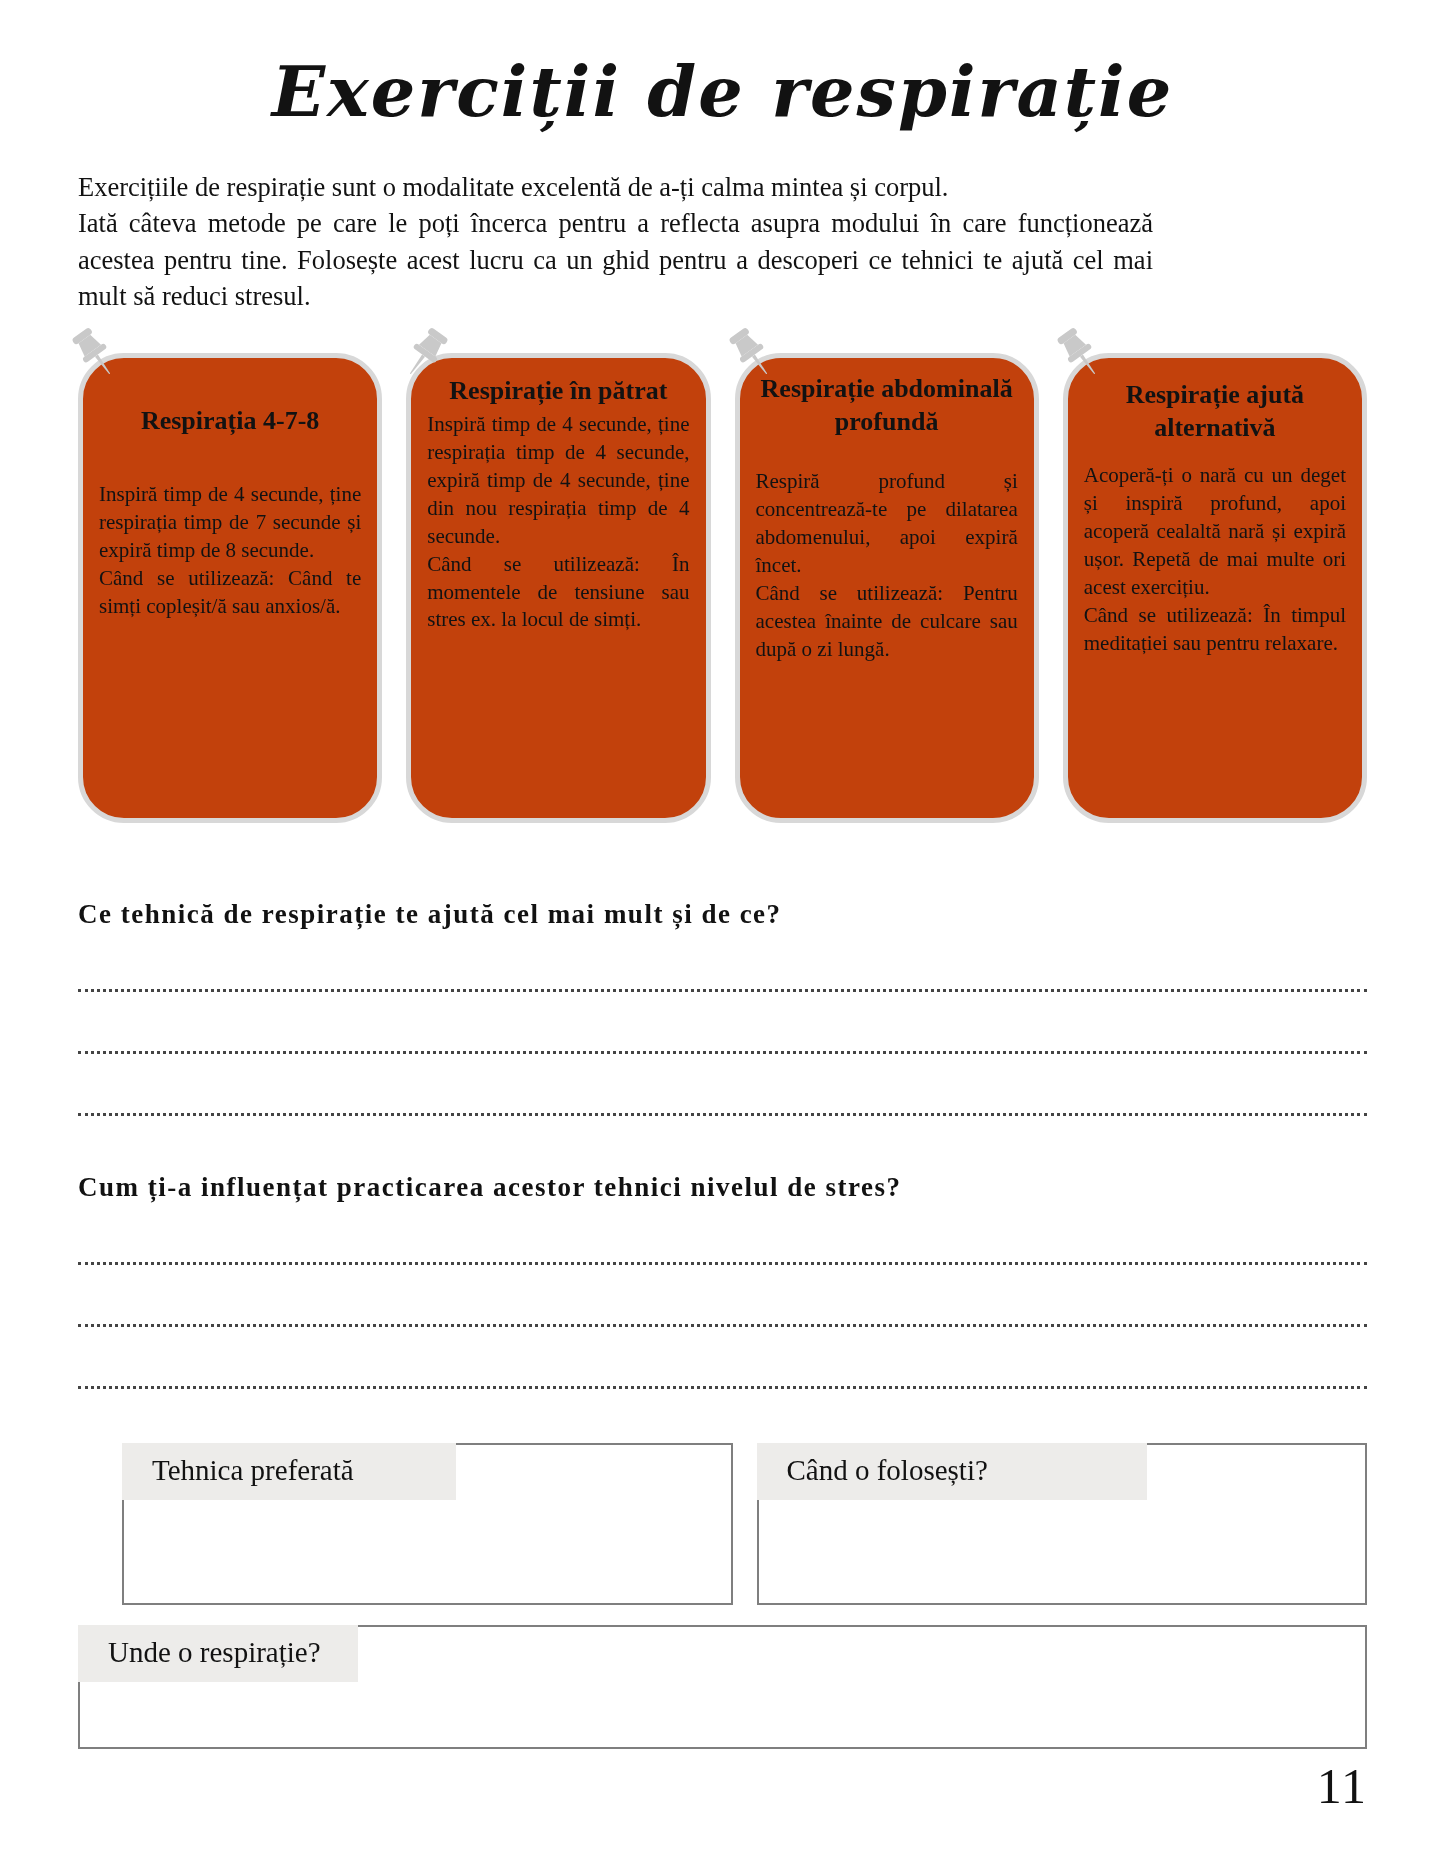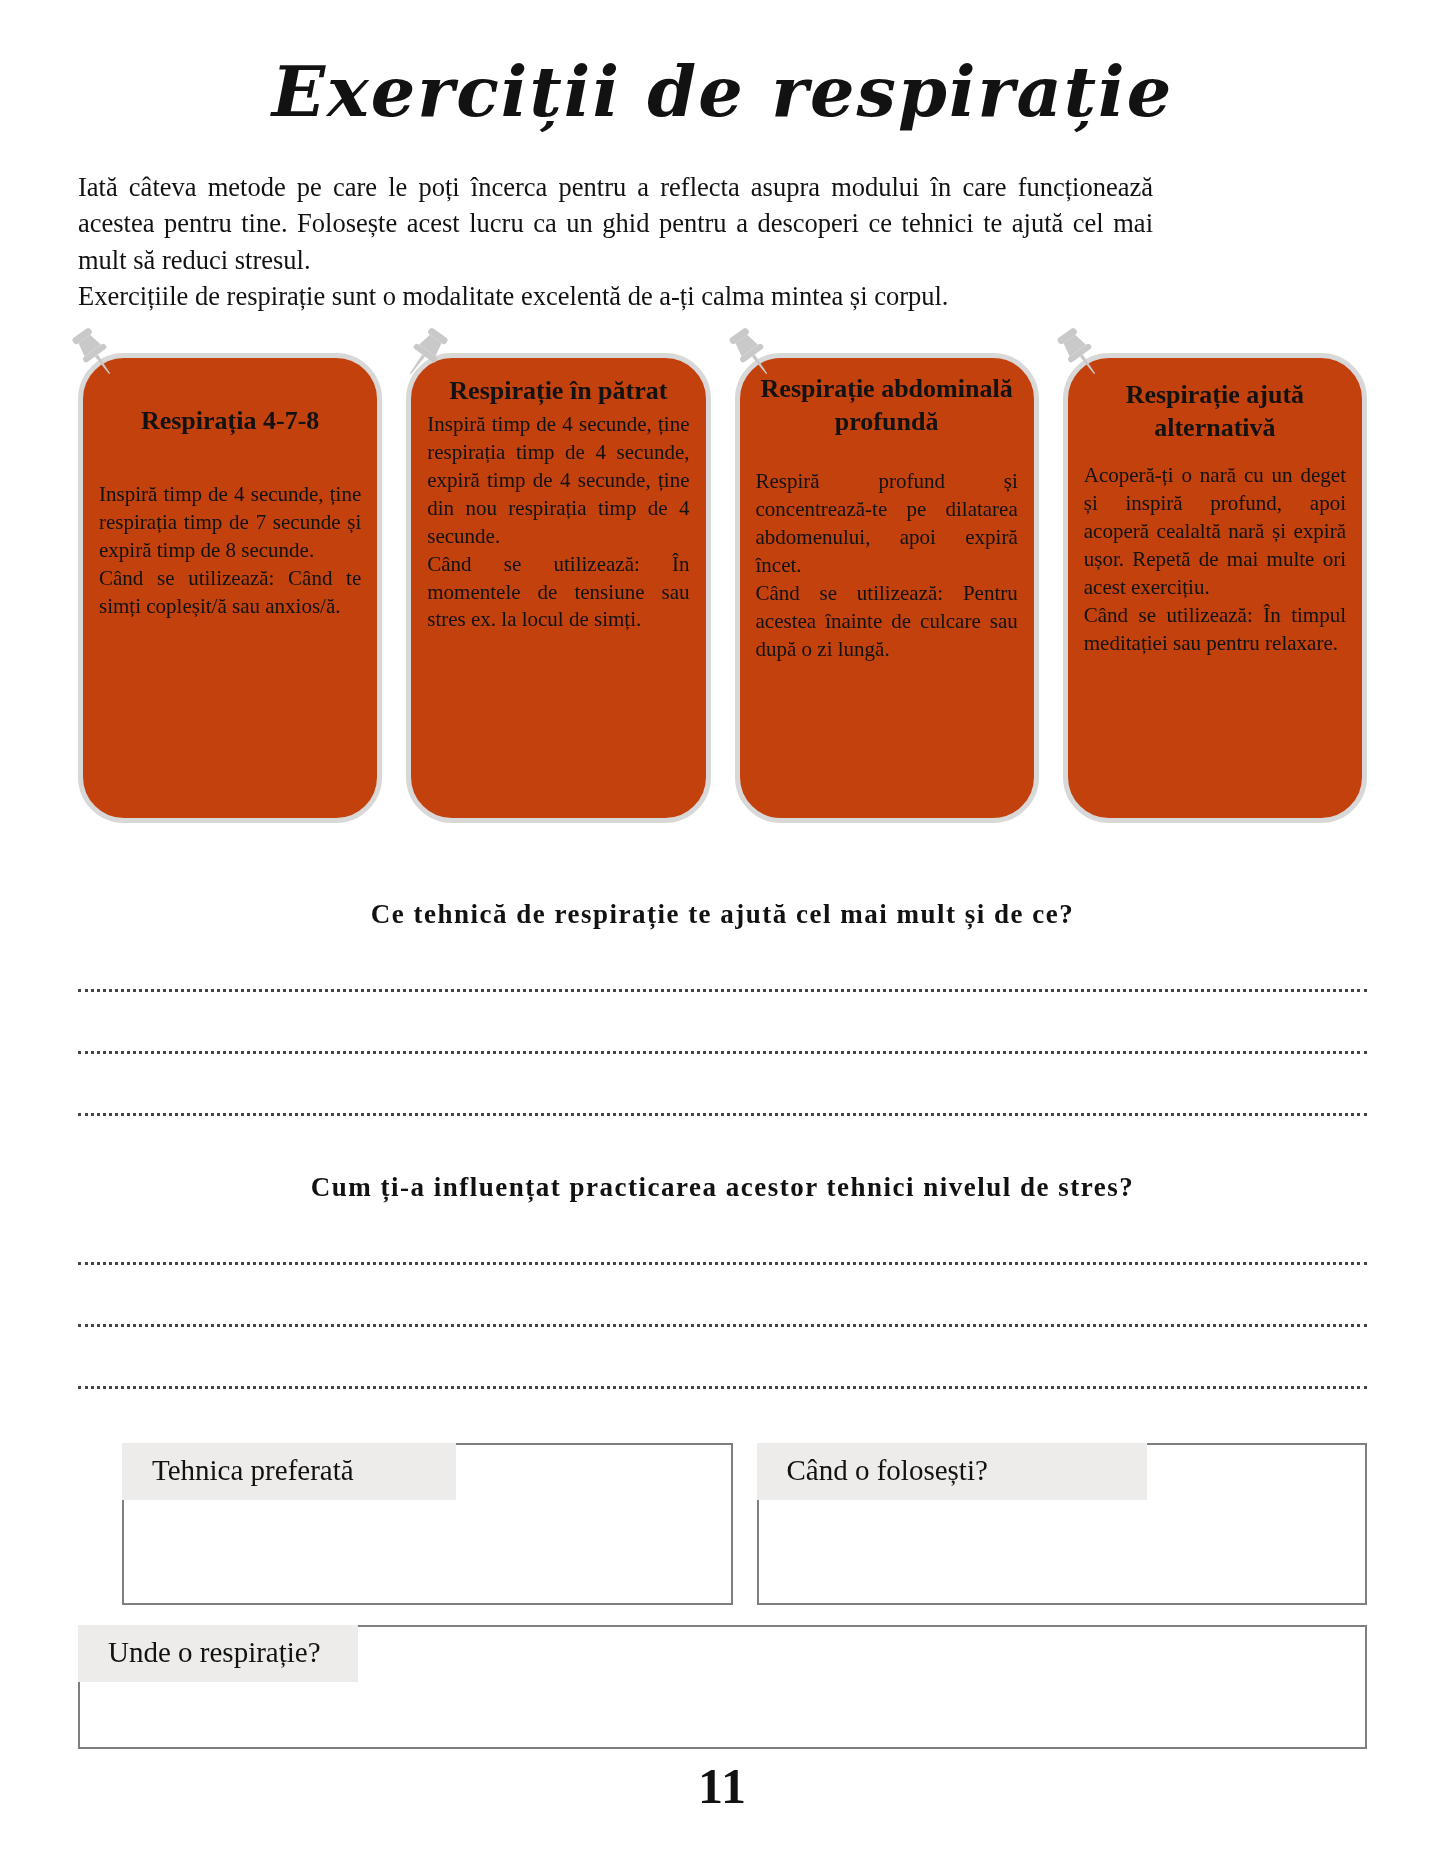--- a/index.html
+++ b/index.html
@@ -34,54 +34,54 @@
   .card:nth-child(1) .card-title { margin:40px 0 44px; }
   .card:nth-child(2) .card-title { margin:10px 0 4px; }
   .card:nth-child(3) .card-title { margin:8px 0 30px;text-align:center; }
   .card:nth-child(4) .card-title { margin:14px 0 18px; }
   .card-text { font-size:21px; line-height:1.33; text-align:justify; }
 
   .pin { position:absolute; top:-34px; left:-14px; width:54px; height:62px; transform:rotate(-36deg); }
   .pin.flip { transform:scaleX(-1) rotate(-36deg); }
 
   .question {
-    text-align:center; font-weight:bold; font-size:27px;
+    font-weight:bold; font-size:27px;
     letter-spacing:1.5px; margin:0;
   }
   .q1 { margin-top:76px; }
   .q2 { margin-top:56px; }
   .answer-line { height:62px; border-bottom:3px dotted #444; }
 
   .fields-row { display:flex; gap:24px; margin-top:54px;padding-left:44px; }
   .field { position:relative; flex:1; height:162px; border:2px solid #7f7f7f; background:#fff; }
   .field-label {
     position:absolute; top:-2px; left:-2px;
     background:#edecea; font-size:29px;
     padding:11px 30px 13px; white-space:nowrap;
   }
   .fields-row .field:nth-child(1) .field-label { min-width:334px; }
   .fields-row .field:nth-child(2) .field-label { min-width:390px; }
   .field-wide { margin-top:20px; height:124px; width:100%; }
   .field-wide .field-label { min-width:280px; }
 
   .page-number {
-    text-align:center; font-weight:bold; font-size:50px;
+    text-align:right; font-weight:normal; font-size:50px;
     margin-top:8px; letter-spacing:1px;
   }
 </style>
 </head>
 <body>
 
 <div class="page">
 
   <h1 class="title">Exerciții de respirație</h1>
 
   <div class="intro">
+    <p>Exercițiile de respirație sunt o modalitate excelentă de a-ți calma mintea și corpul.</p>
     <p>Iată câteva metode pe care le poți încerca pentru a reflecta asupra modului în care funcționează acestea pentru tine. Folosește acest lucru ca un ghid pentru a descoperi ce tehnici te ajută cel mai mult să reduci stresul.</p>
-    <p>Exercițiile de respirație sunt o modalitate excelentă de a-ți calma mintea și corpul.</p>
   </div>
 
   <div class="cards">
 
     <div class="card">
       <svg class="pin" viewBox="0 0 30 34" aria-hidden="true">
         <g fill="#c9c9c9">
           <rect x="9" y="2" width="12" height="4" rx="1.8"></rect>
           <path d="M11 6 h8 l1.6 8 h-11.2 z"></path>
           <rect x="7.5" y="14" width="15" height="3.4" rx="1.6"></rect>

